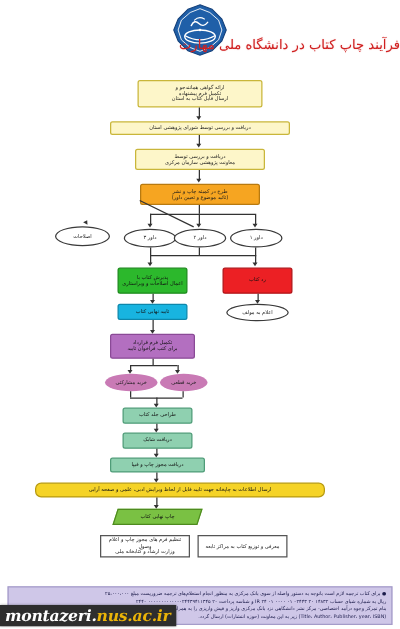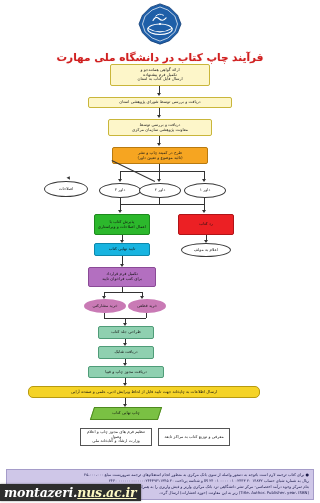--- a/index.html
+++ b/index.html
@@ -11,22 +11,22 @@
     overflow:hidden;position:relative;
   }
   .page{position:relative;width:320px;height:503px;overflow:hidden;}
 
   
   .logo-wrap{position:absolute;left:0;right:0;top:3px;display:flex;justify-content:center;}
   .logo{width:44px;height:42px;display:block;}
 
   
   .main-title{
-    position:absolute;top:51px;left:0;right:0;text-align:center;
-    color:#d02020;font-size:10.5px;font-weight:bold;letter-spacing:.2px;
+    position:absolute;top:30px;left:0;right:0;text-align:right;
+    color:#d02020;font-size:10.5px;font-weight:normal;letter-spacing:.2px;
     text-shadow:0 0 1px rgba(208,32,32,.35);
   }
 
   
   .node{
     position:absolute;box-sizing:border-box;
     display:flex;align-items:center;justify-content:center;
     text-align:center;line-height:1.18;
     font-size:4.1px;color:#1a1a1a;
     padding:1px 2px;
@@ -77,21 +77,21 @@
   }
   .footer p{margin:0;}
   .watermark{
     position:absolute;left:0;bottom:2px;
     background:#2e2e2e;color:#fff;
     font-family:"DejaVu Serif","Liberation Serif",serif;
     font-style:italic;font-weight:bold;font-size:12.5px;
     padding:1px 5px 1px 4px;letter-spacing:-.2px;direction:ltr;
     box-shadow:0 0 2px rgba(0,0,0,.4);
   }
-  .watermark .o{color:#fef9c3;text-decoration:underline;}
+  .watermark .o{color:#eab308;}
 </style>
 </head>
 <body>
 
 <div class="page">
 
   <div class="logo-wrap">
     <svg class="logo" viewBox="0 0 100 96">
       <polygon points="50,2 72,10 90,28 98,48 90,68 72,86 50,94 28,86 10,68 2,48 10,28 28,10" fill="#1f5fa8" stroke="#16417a" stroke-width="2"></polygon>
       <polygon points="50,9 68,16 84,30 90,48 84,66 68,80 50,87 32,80 16,66 10,48 16,30 32,16" fill="none" stroke="#ffffff" stroke-width="1.6"></polygon>

